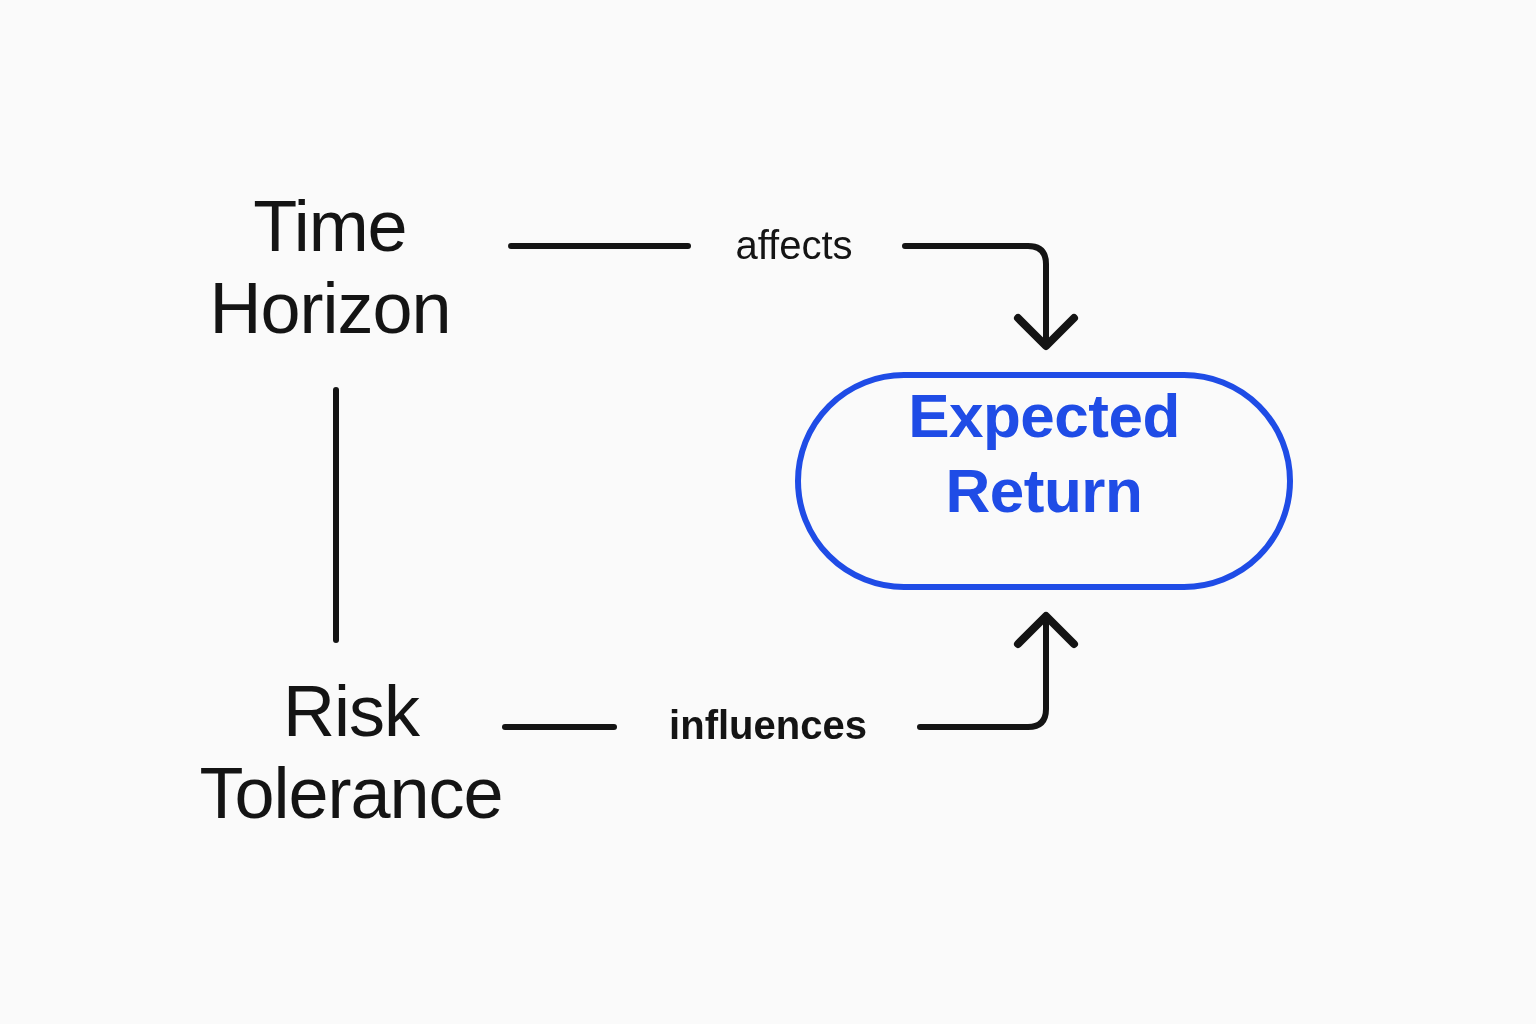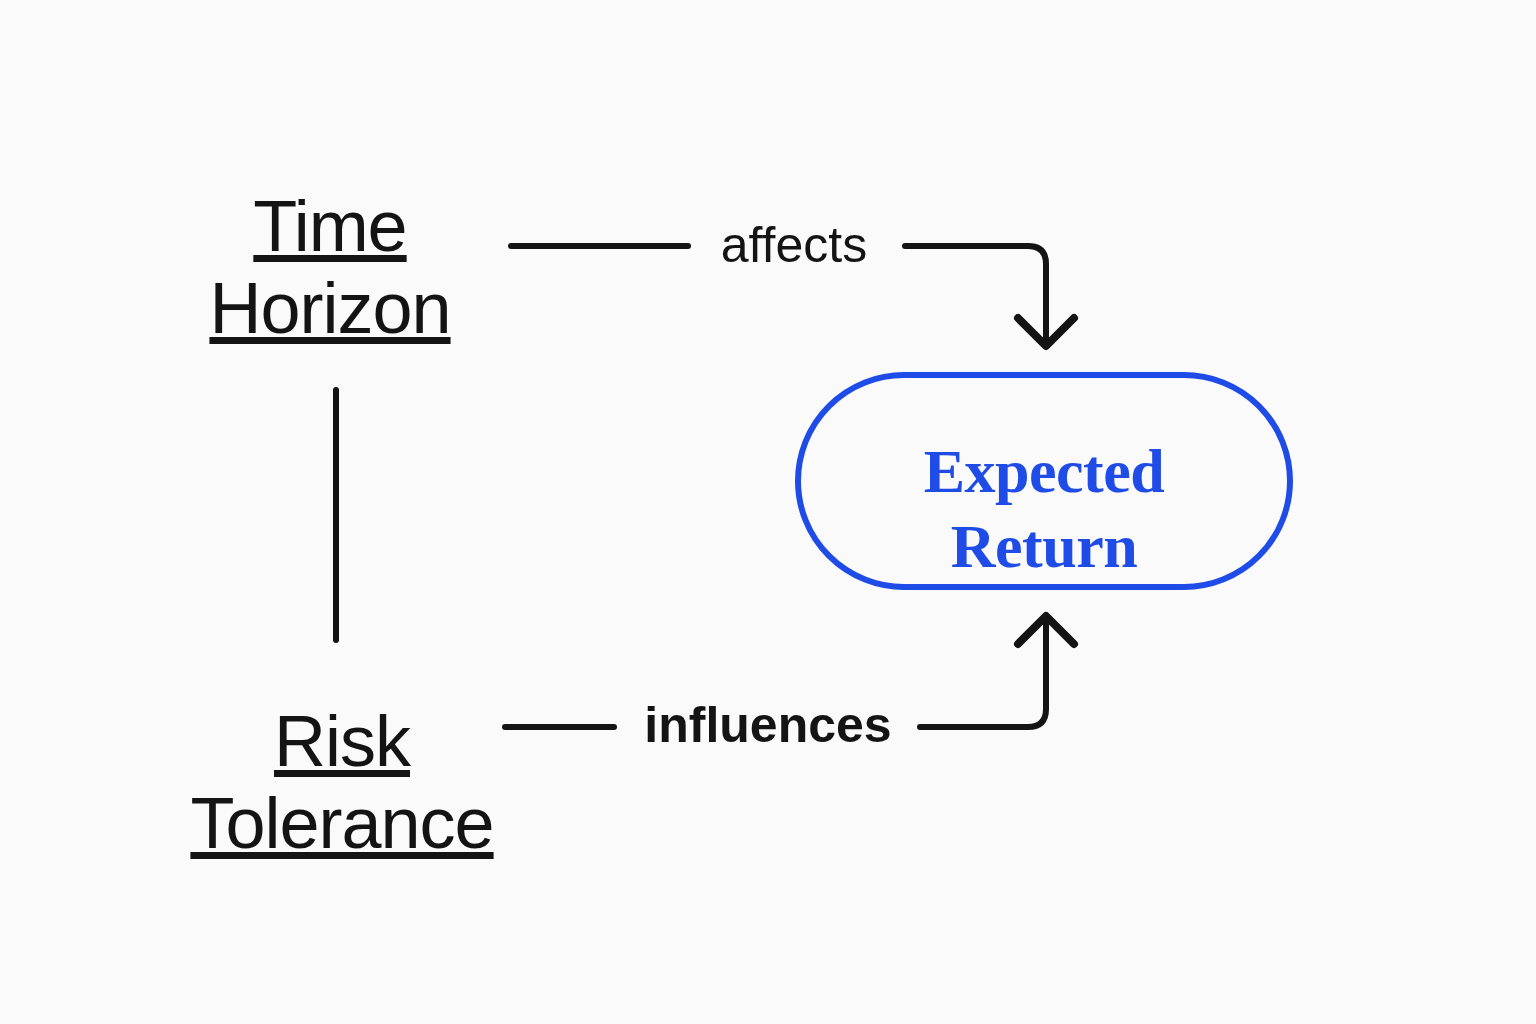--- a/index.html
+++ b/index.html
@@ -42,54 +42,52 @@
   .node-label {
     position: absolute;
     transform: translateX(-50%);
     color: var(--ink);
     font-size: 72px;
     line-height: 82px;
     font-weight: 500;
     letter-spacing: -1px;
     text-align: center;
     white-space: pre-line;
-    text-decoration: underline;
   }
   .edge-label {
     position: absolute;
     transform: translate(-50%, -50%);
     color: var(--ink);
-    font-size: 50px;
+    font-size: 40px;
     font-weight: 400;
     white-space: nowrap;
   }
   .pill {
     position: absolute;
     left: 795px;
     top: 372px;
     width: 498px;
     height: 218px;
     border: 6px solid var(--accent);
     border-radius: 112px;
     display: flex;
-    align-items: flex-end;
+    align-items: flex-start;
     justify-content: center;
-    font-family: Liberation Serif, serif;
   }
   .pill .pill-text {
     color: var(--accent);
     font-size: 62px;
     line-height: 75px;
     font-weight: 600;
     letter-spacing: -0.5px;
     text-align: center;
     white-space: pre-line;
   }
   .pos-time-horizon  { left: 330px; top: 185px; }
-  .pos-risk-tolerance{ left: 342px; top: 670px; margin-top: 30px; }
+  .pos-risk-tolerance{ left: 351px; top: 670px; }
   .pos-affects       { left: 794px; top: 245px; }
   .pos-influences    { left: 768px; top: 725px; font-weight: bold; }
 </style>
 </head>
 <body>
 
 <div class="canvas">
 
   <svg class="wires" viewBox="0 0 1536 1024" aria-hidden="true">
 

